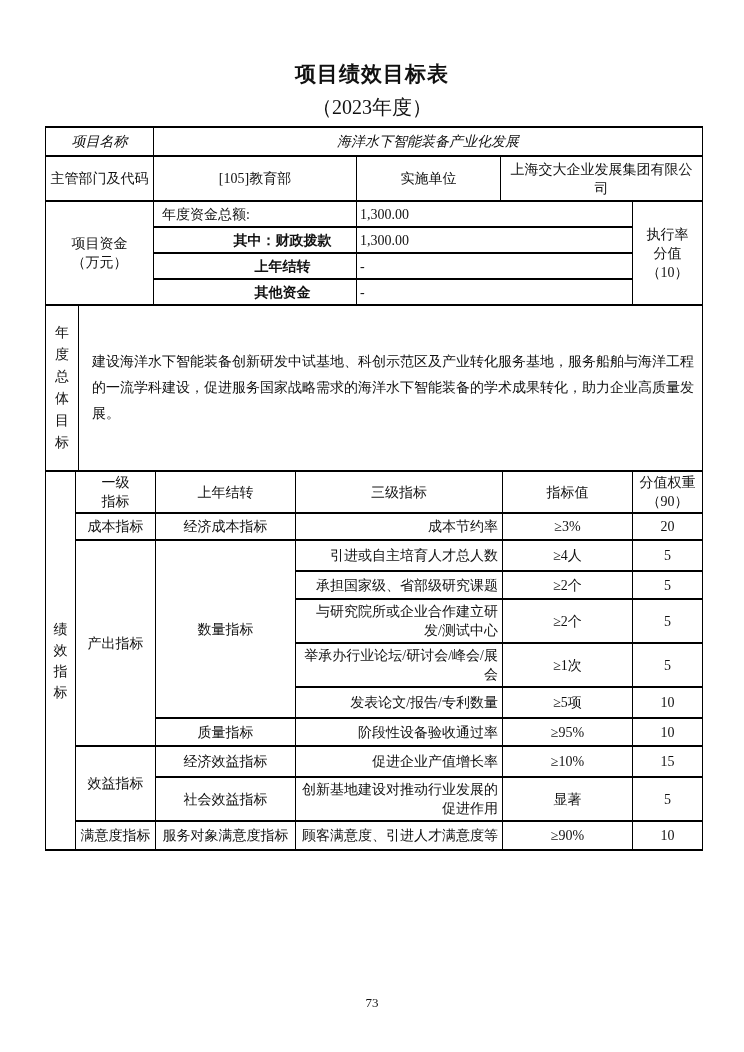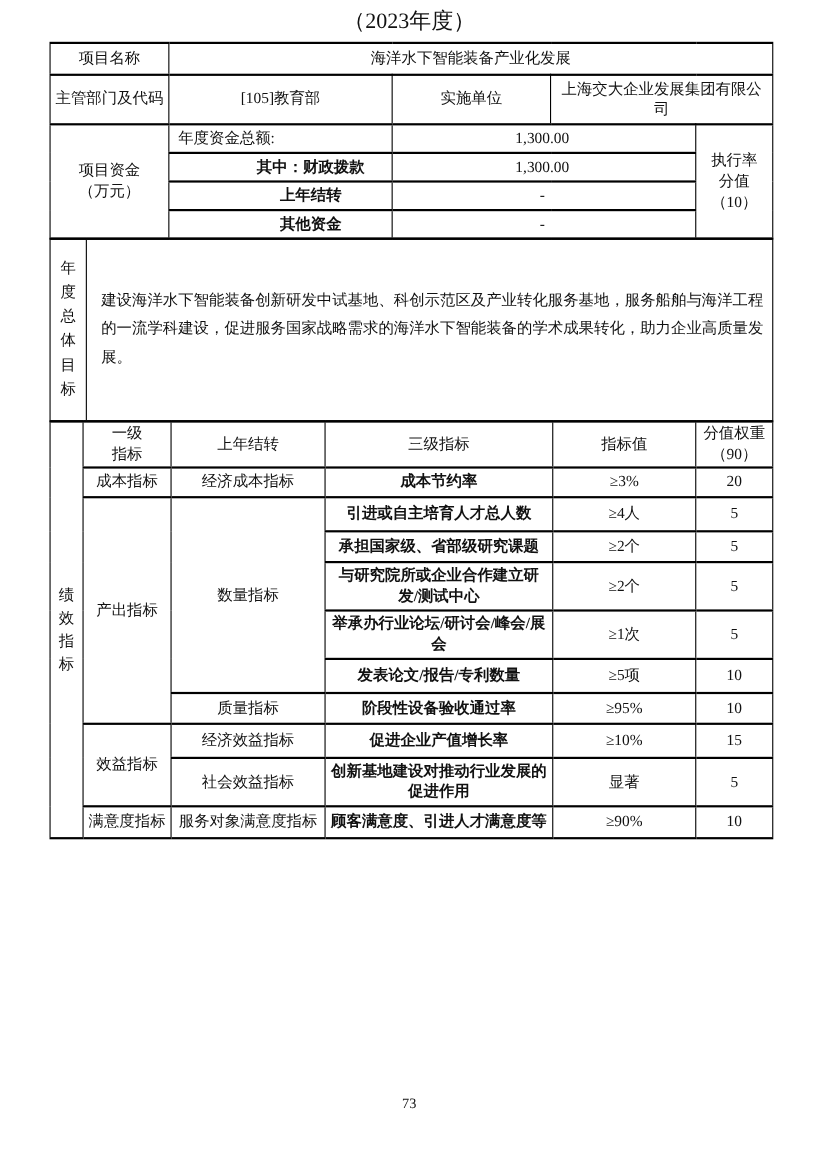--- a/index.html
+++ b/index.html
@@ -42,31 +42,31 @@
     line-height:19px;
     text-align:center;
     vertical-align:middle;
     padding:1px 3px;
     overflow:hidden;
     word-break:break-all;
   }
   .ml { white-space:pre-line; }          
   .vtext { white-space:pre-line; line-height:22px; }  
   .vtext4 { white-space:pre-line; line-height:21px; }
-  .num { text-align:center; padding-right:6px; }
+  .num { text-align:left; padding-right:6px; }
   .fund-first { text-align:left; padding-left:8px; }
   .fund-name { text-align:center; padding-left:58px;font-weight:bold; }
   .goal-text {
     text-align:justify;
     padding:6px 8px 6px 13px;
     line-height:26px;
   }
-  .l3 { text-align:center; padding:2px 4px; line-height:19px;font-weight:bold; }
+  .l3 { text-align:right; padding:2px 4px; line-height:19px; }
   
-  .hA1 td { height:25px; }
+  .hA1 td { height:25px;font-style:italic; }
   .hA2 td { height:41px; }
   .hF  td { height:22px; }
   .hB  td { height:152px; }
   .hH  td { height:37px; }
   .h23 td { height:21px; }
   .h27 td { height:25px; }
   .h24 td { height:22px; }
   .h40 td { height:38px; }
   .h38 td { height:36px; }
   .h25 td { height:23px; }
@@ -77,20 +77,21 @@
     text-align:center;
     font-size:13px;
     font-family:Liberation Serif, serif;
   }
 </style>
 </head>
 <body>
 
 <div class="page">
 
+  <div class="title">项目绩效目标表</div>
   <div class="subtitle">（2023年度）</div>
 
   <table class="tA">
     <colgroup>
       <col style="width:108px">
         <col style="width:203px">
         <col style="width:144px">
         <col style="width:132px">
         <col style="width:70px">
     </colgroup>

